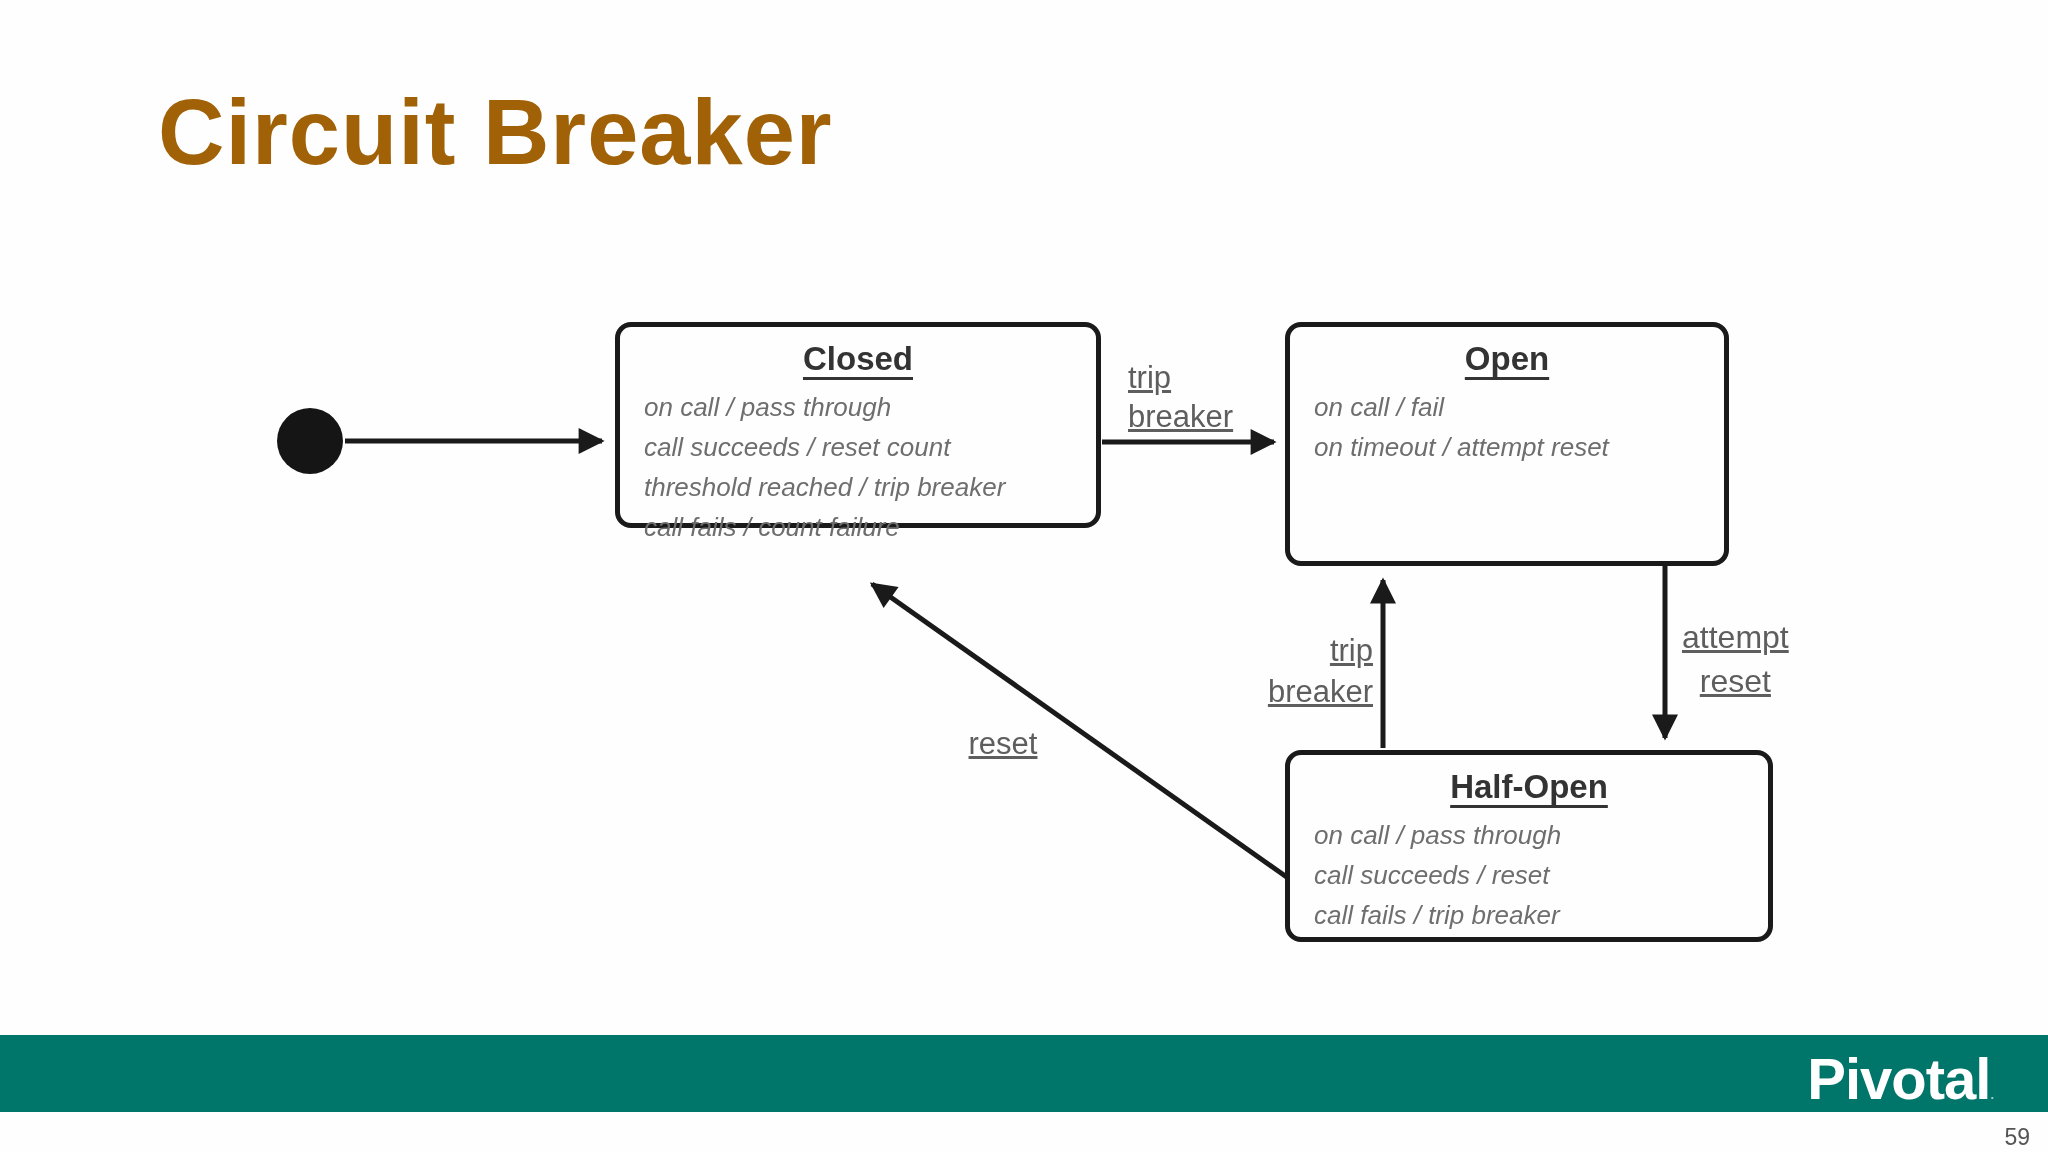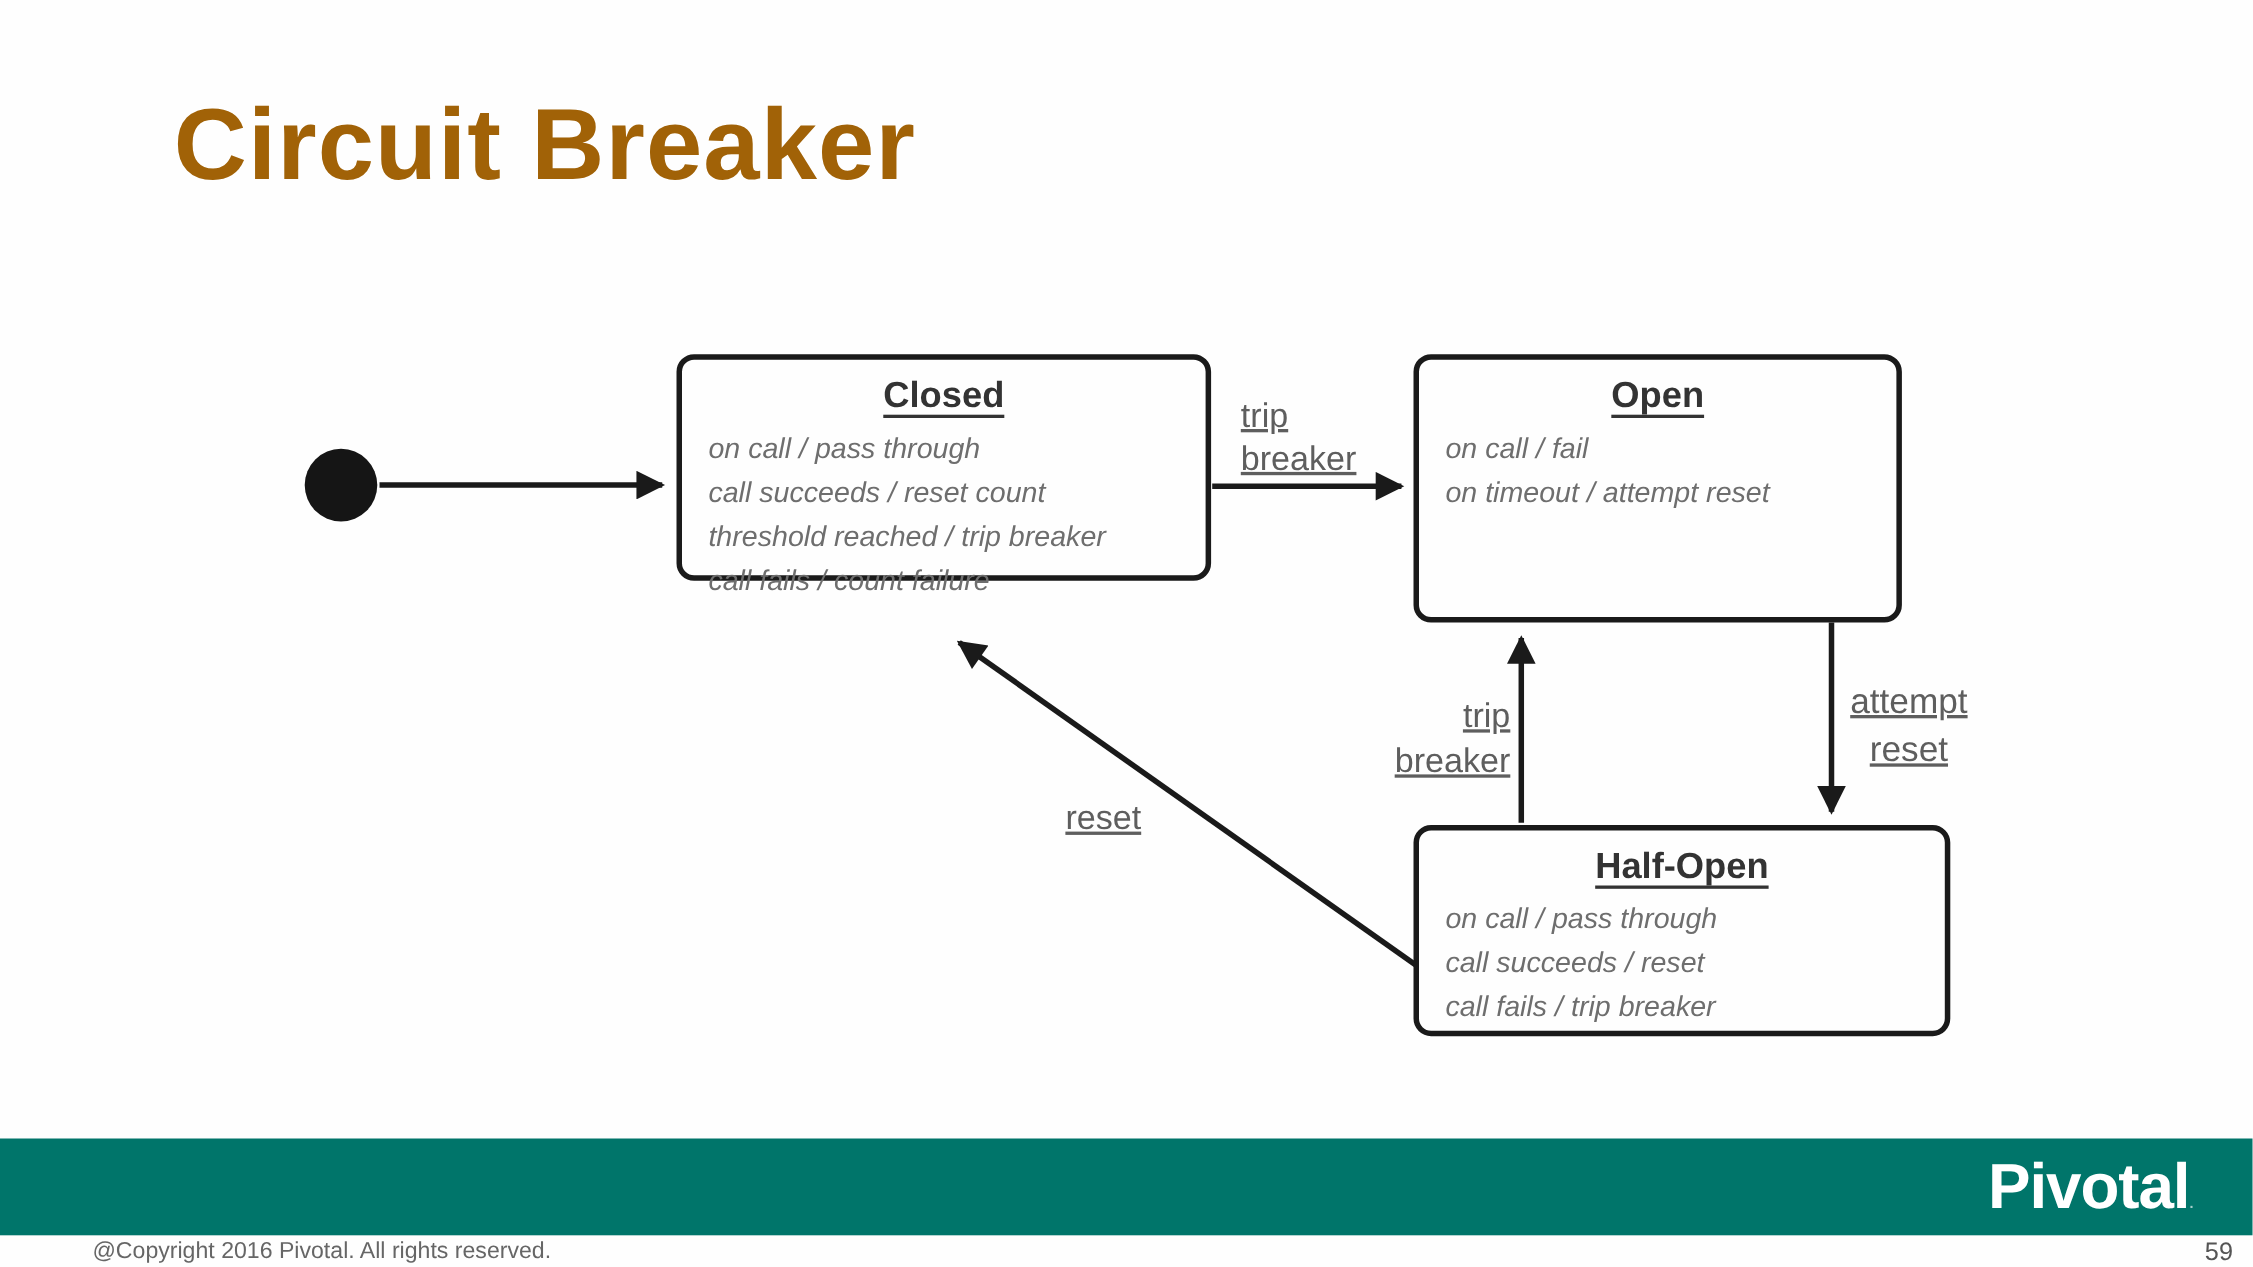--- a/index.html
+++ b/index.html
@@ -25,21 +25,21 @@
   .state-box .state-lines{margin-top:6px;padding-left:24px;}
   .state-box .state-line{
     font-size:26px;color:#6e6e6e;line-height:40px;white-space:nowrap;font-style:italic;
   }
   .edge-label{
     position:absolute;font-size:31px;color:#5e5e5e;line-height:39px;
     white-space:pre-line;
     text-decoration:underline;
   }
   .footer-bar{
-    position:absolute;left:0;top:1035px;width:2048px;height:88px;background:#00756a;
+    position:absolute;left:0;top:1035px;width:2048px;height:77px;background:#00756a;
   }
   .brand-logo{
     position:absolute;right:55px;top:10px;
     color:#fff;font-size:58px;font-weight:700;letter-spacing:-1px;
     font-family:"Liberation Sans",sans-serif;
   }
   .brand-tm{font-size:13px;color:rgba(255,255,255,0.65);vertical-align:baseline;}
   .copyright{
     position:absolute;left:84px;top:1126px;font-size:21px;color:#666;
   }
@@ -103,16 +103,15 @@
 
   <div class="edge-label" style="left:1682px;top:615px;text-align:center;line-height:44px;font-size:32px;">attempt
 reset</div>
 
   <div class="edge-label" style="left:933px;top:724px;width:140px;text-align:center;">reset</div>
 
   <div class="footer-bar">
     <div class="brand-logo"><span>Pivotal</span><span class="brand-tm">.</span></div>
   </div>
 
-  <div class="copyright">@Copyright 2016 Pivotal. All rights reserved.</div>
   <div class="page-number">59</div>
 
 </div>
 
 </body></html>

